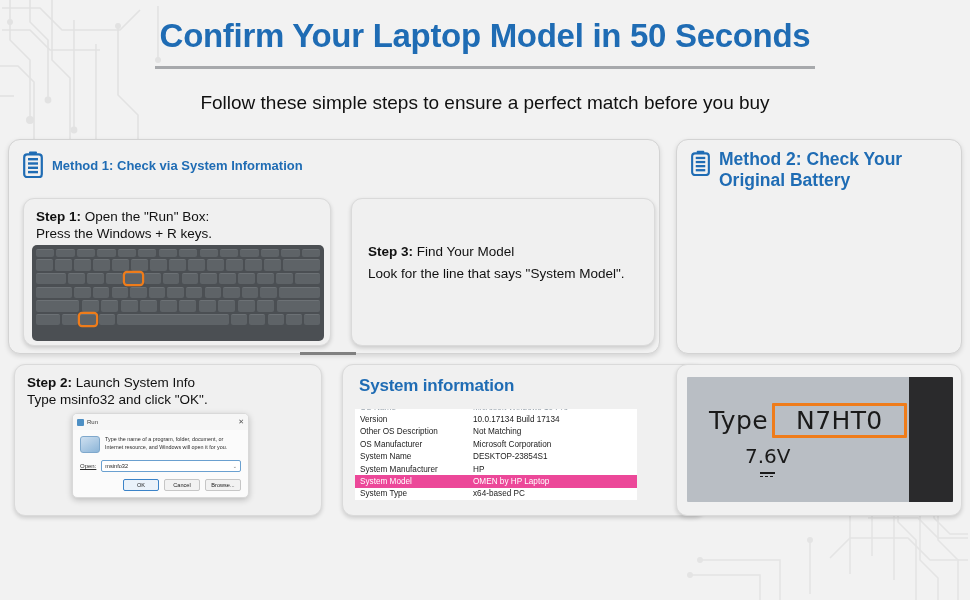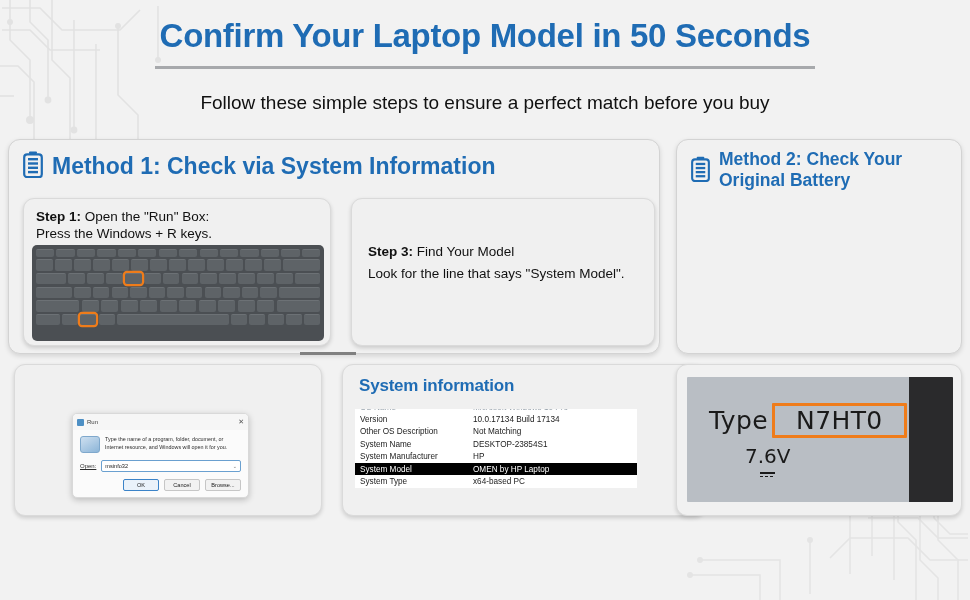--- a/index.html
+++ b/index.html
@@ -50,23 +50,23 @@
     position: absolute; left: 8px; top: 0; width: 652px; height: 215px;
   }
   .method2 {
     position: absolute; left: 676px; top: 0; width: 286px; height: 215px;
   }
 
   .method-head {
     display: flex; align-items: center; gap: 9px;
     padding: 10px 0 0 14px;
   }
-  .method-head.stacked { align-items: center; padding-top: 9px; }
+  .method-head.stacked { align-items: flex-start; padding-top: 9px; }
   .method-title {
-    font-size: 23px; font-weight: bold; color: #1f6cb4; line-height: 22px;
+    font-size: 13px; font-weight: bold; color: #1f6cb4; line-height: 22px;
   }
   .method2 .method-title { font-size: 17.5px; line-height: 21px; }
 
   .batt-icon { flex: 0 0 auto; margin-top: 1px; }
 
   
   .m1-body { position: relative; height: 100%; }
   .step1-card {
     position: absolute; left: 14px; top: 58px; width: 308px; height: 148px;
     overflow: hidden;
@@ -162,21 +162,21 @@
   }
   .sys-table {
     position: absolute; left: 12px; top: 36px; width: 282px;
     background: #ffffff; font-size: 8.2px; color: #1b1b1b;
     border-collapse: collapse;
   }
   .sys-table tr { height: 12.4px; }
   .sys-table td { padding: 0 0 0 5px; white-space: nowrap; }
   .sys-table td.val { padding-left: 0; }
   .sys-table col.c1 { width: 118px; }
-  .sys-table tr.sel { background: #000000; color: #ffffff; }
+  .sys-table tr.sel { background: #ec4899; color: #ffffff; }
   .sys-table tr.clipped { color: #9aa4ad; }
   .sys-fade {
     position: absolute; left: 12px; top: 36px; width: 282px; height: 8px;
     background: #f0f0f0; z-index: 4;
   }
 
   
   .batt-photo {
     position: absolute; left: 10px; top: 12px; width: 266px; height: 125px;
     background: #b9bec4; overflow: hidden; border-radius: 1px;
@@ -436,20 +436,25 @@
         <span>Original Battery</span>
       </span>
     </div>
   </div>
 </div>
 
 <div class="bottom" style="height:155px;">
   <div class="mid-divider"></div>
 
   <div class="inner-card step2-card">
+    <div class="step-txt">
+      <b>Step 2:</b>
+      <span>Launch System Info</span><br>
+      <span>Type msinfo32 and click "OK".</span>
+    </div>
 
     <div class="run-dialog">
       <div class="run-titlebar">
         <span class="run-ico"></span>
         <span>Run</span>
         <span class="run-close">✕</span>
       </div>
       <div class="run-body">
         <span class="run-bigicon"></span>
         <span class="run-desc">Type the name of a program, folder, document, or Internet resource, and Windows will open it for you.</span>
@@ -483,20 +488,24 @@
           </tr>
           <tr>
             <td>Version</td>
             <td class="val">10.0.17134 Build 17134</td>
           </tr>
           <tr>
             <td>Other OS Description</td>
             <td class="val">Not Matching</td>
           </tr>
           <tr>
+            <td>OS Manufacturer</td>
+            <td class="val">Microsoft Corporation</td>
+          </tr>
+          <tr>
             <td>System Name</td>
             <td class="val">DESKTOP-23854S1</td>
           </tr>
           <tr>
             <td>System Manufacturer</td>
             <td class="val">HP</td>
           </tr>
           <tr class="sel">
             <td>System Model</td>
             <td class="val">OMEN by HP Laptop</td>

